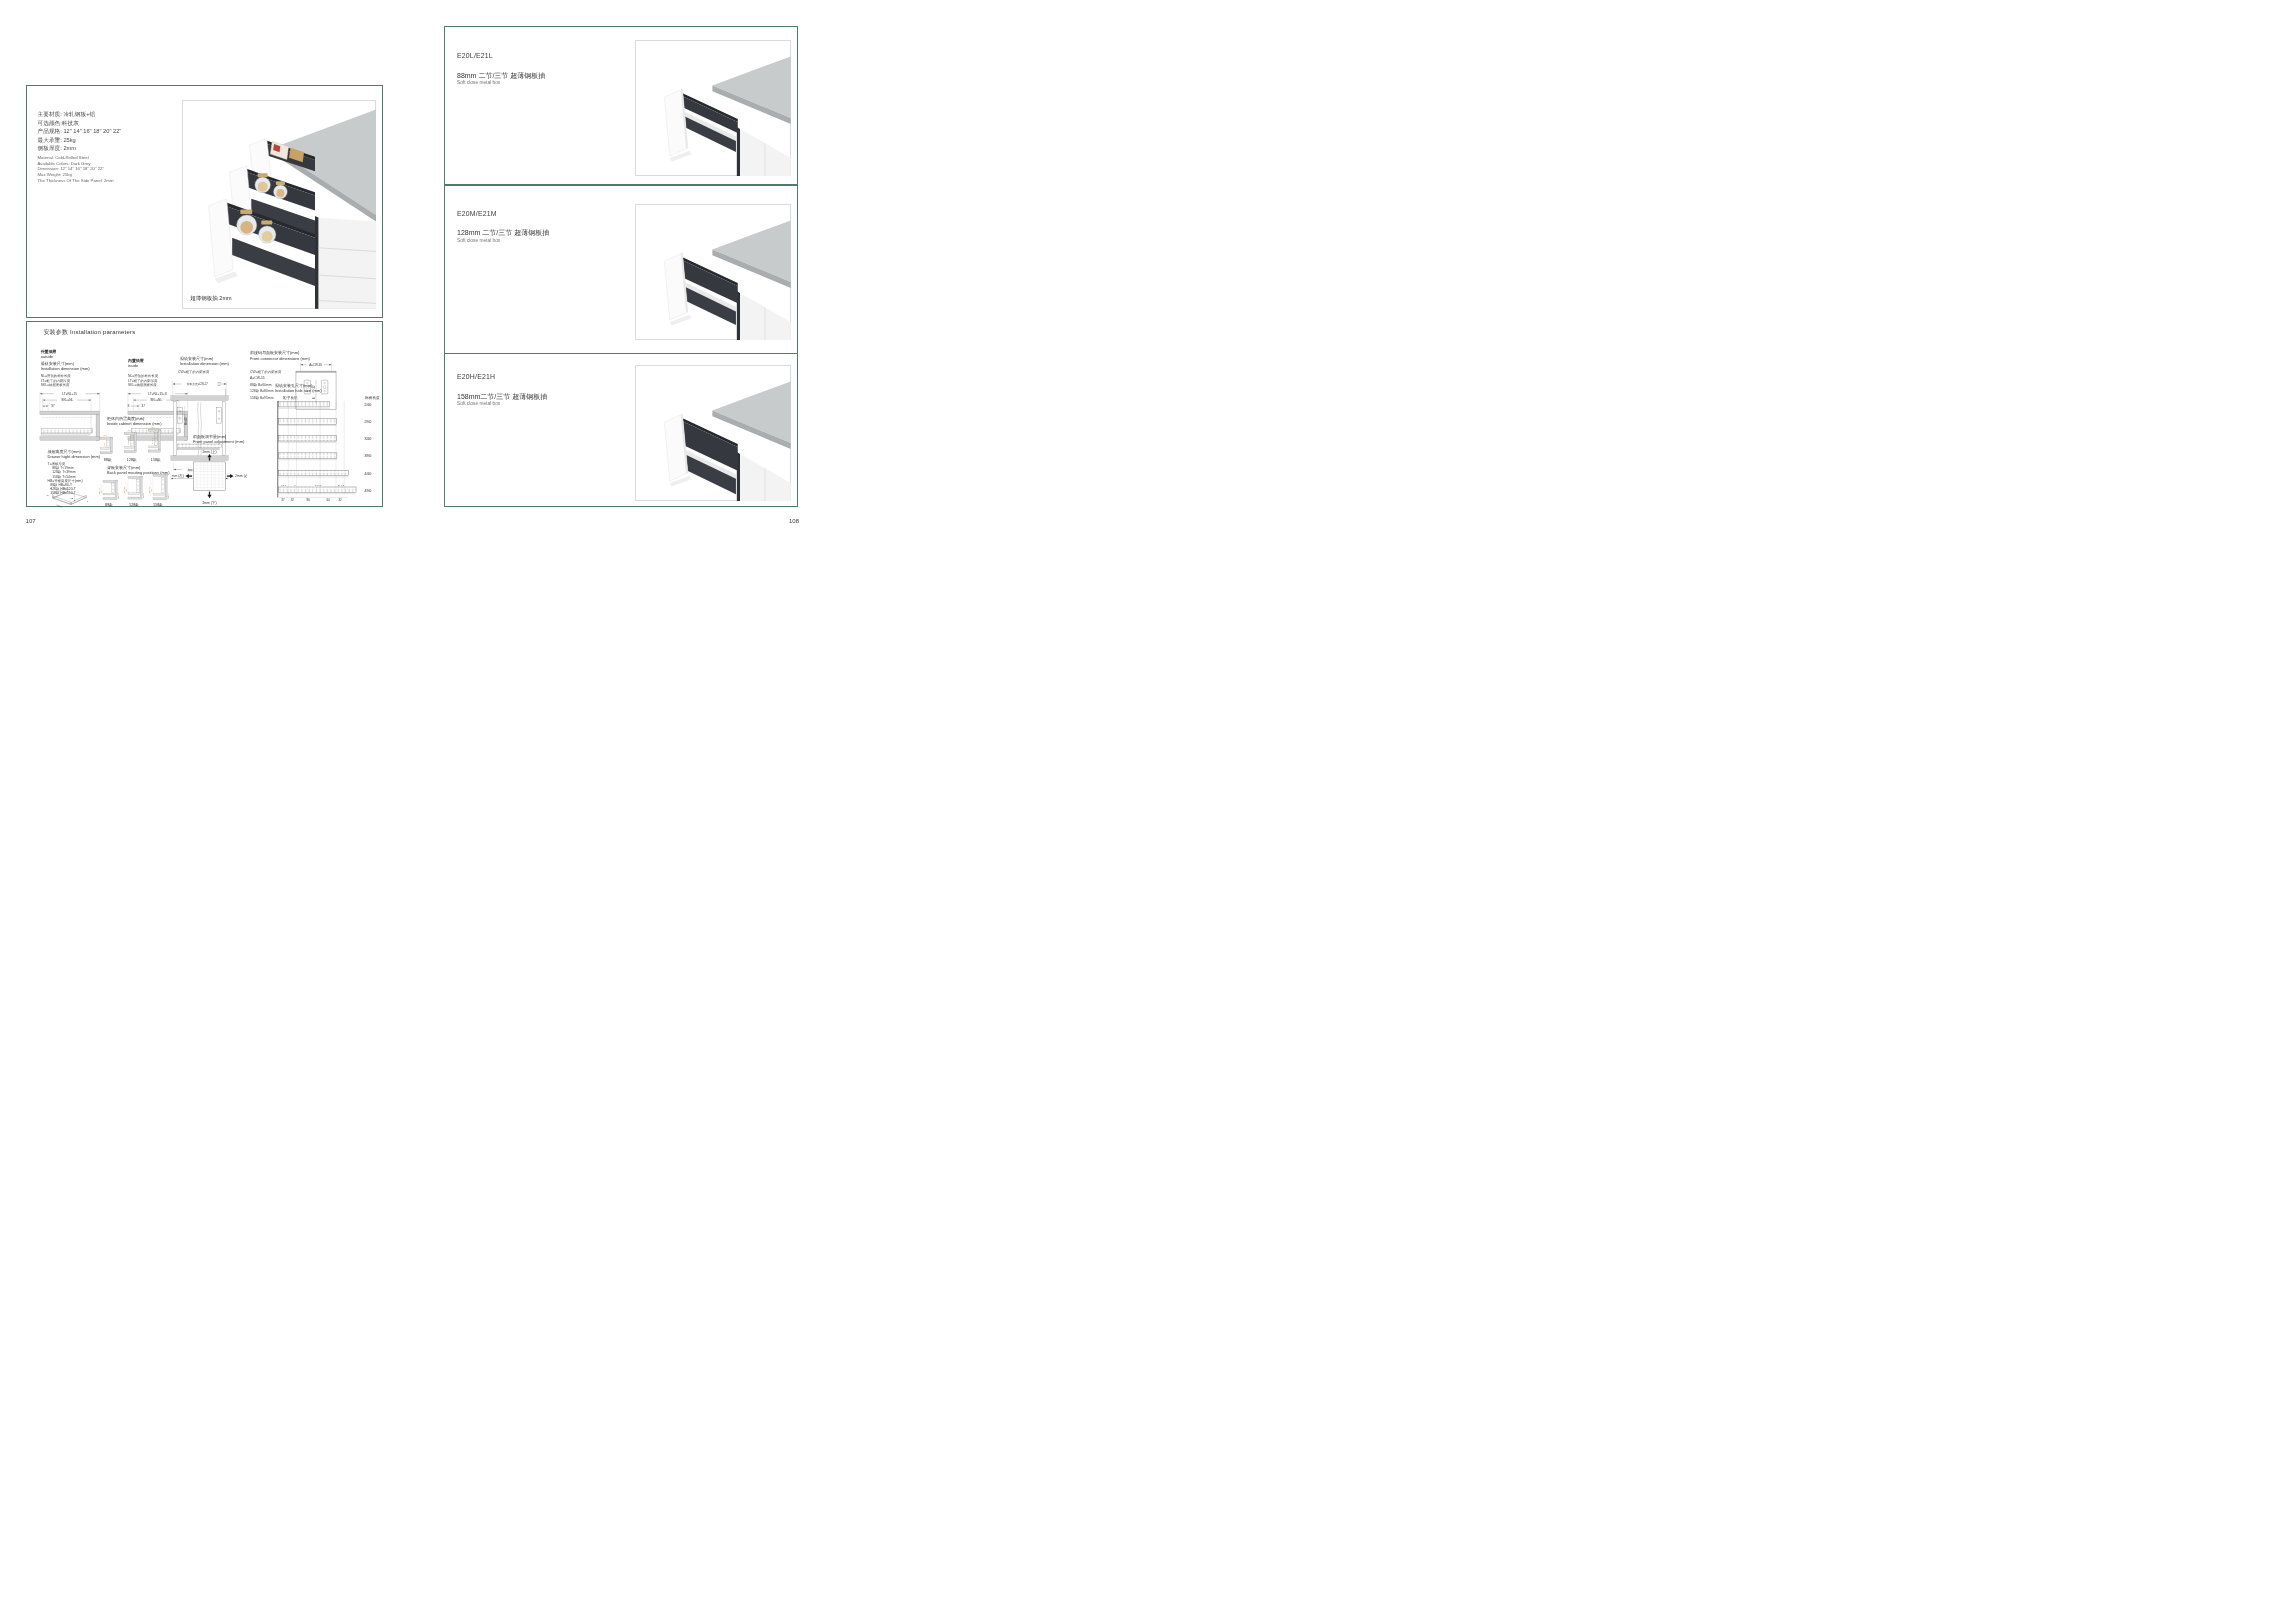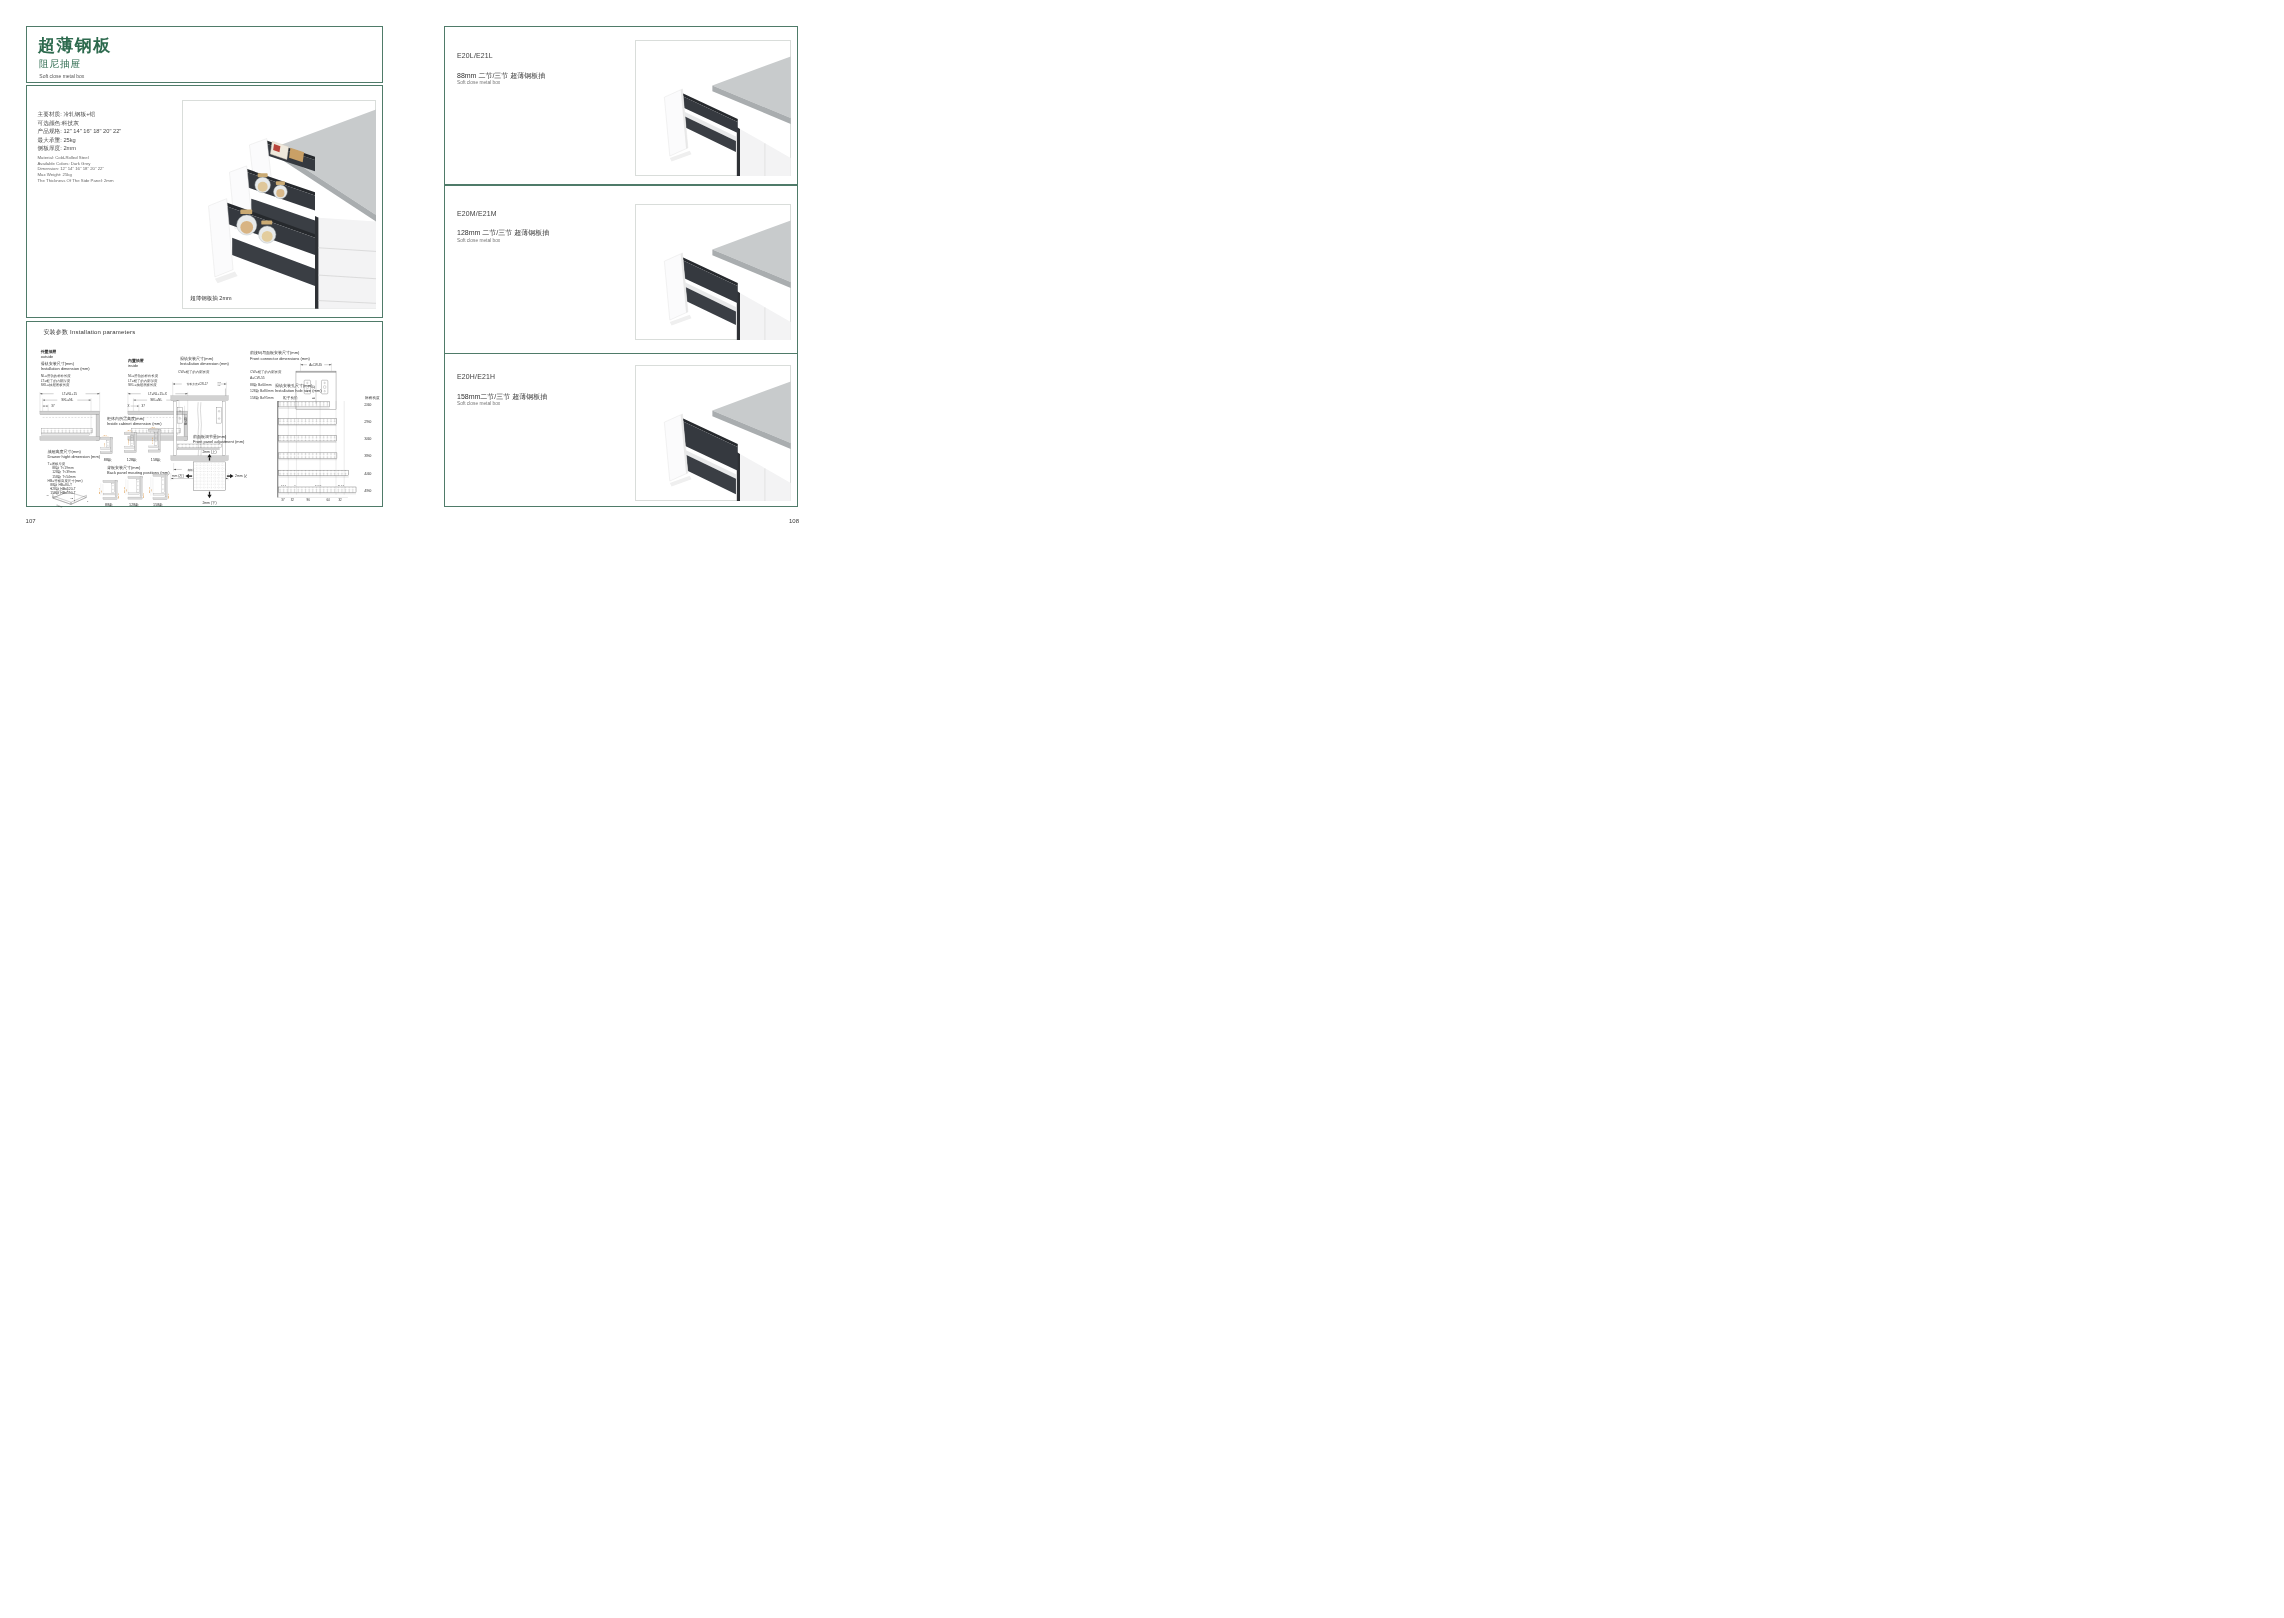--- a/index.html
+++ b/index.html
@@ -27,25 +27,20 @@
   .rp-sub{font-size:4.8px;color:#777;}
   svg text{font-family:"Liberation Sans",sans-serif;}
   .dim{fill:#333;}
   .odim{fill:#d98e35;}
 </style>
 </head>
 <body>
 
 <div class="sheet">
 
-  <div class="box" style="left:26px;top:26px;width:357px;height:57px;">
-    <span class="t cnMain green" style="left:11px;top:7.3px;">超薄钢板</span>
-    <span class="t cnSub green" style="left:12px;top:31px;">阻尼抽屉</span>
-    <span class="t enSub" style="left:12.3px;top:46px;">Soft close metal box</span>
-  </div>
 
   <div class="box" style="left:26px;top:85px;width:357px;height:233px;">
     <div class="abs spec-cn" style="left:10.5px;top:24px;">
       <div>主要材质: 冷轧钢板+铝</div>
       <div>可选颜色:科技灰</div>
       <div>产品规格: 12" 14" 16" 18" 20" 22"</div>
       <div>最大承重: 25kg</div>
       <div>侧板厚度: 2mm</div>
     </div>
     <div class="abs spec-en" style="left:10.5px;top:69px;">

